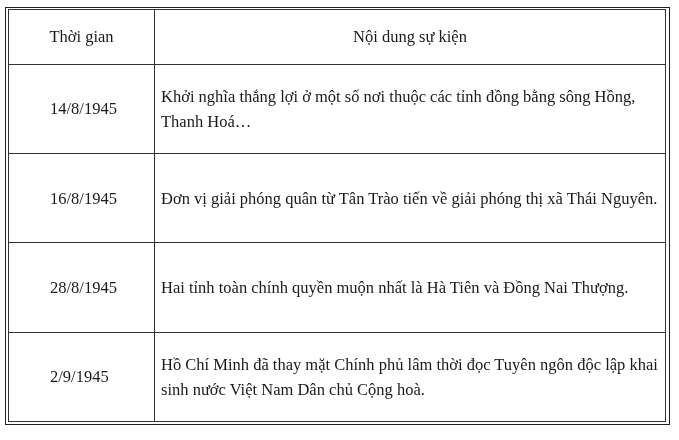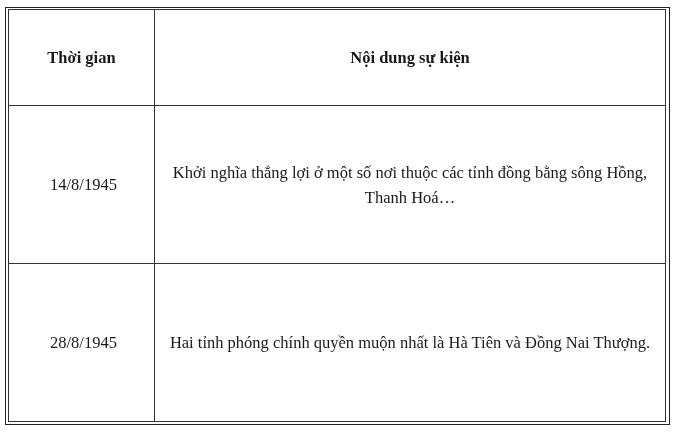--- a/index.html
+++ b/index.html
@@ -10,23 +10,23 @@
     border: 1px solid #222; box-sizing: border-box;
   }
   table {
     position: absolute; left: 8px; top: 9px; width: 658px; height: 413px;
     border-collapse: collapse; table-layout: fixed;
   }
   td, th {
     border: 1px solid #333; padding: 0 6px; font-size: 16.5px; line-height: 25px;
     vertical-align: middle;
   }
-  th { font-weight: bold; text-align: center; height: 32px; }
+  th { font-weight: normal; text-align: center; height: 32px; }
   td.date { text-align: left; padding-left: 41px; }
-  td.content { text-align: center; }
+  td.content { text-align: left; }
   col.c1 { width: 146px; }
   tr.r { height: 54px; }
 </style>
 </head>
 <body>
 
 <div class="outer"></div>
 <table>
   <colgroup>
       <col class="c1">
@@ -35,17 +35,25 @@
   <tbody>
       <tr>
     <th>Thời gian</th>
     <th>Nội dung sự kiện</th>
   </tr>
   <tr class="r">
     <td class="date">14/8/1945</td>
     <td class="content">Khởi nghĩa thắng lợi ở một số nơi thuộc các tỉnh đồng bằng sông Hồng, Thanh Hoá…</td>
   </tr>
   <tr class="r">
+    <td class="date">16/8/1945</td>
+    <td class="content">Đơn vị giải phóng quân từ Tân Trào tiến về giải phóng thị xã Thái Nguyên.</td>
+  </tr>
+  <tr class="r">
     <td class="date">28/8/1945</td>
-    <td class="content">Hai tỉnh phóng chính quyền muộn nhất là Hà Tiên và Đồng Nai Thượng.</td>
+    <td class="content">Hai tỉnh toàn chính quyền muộn nhất là Hà Tiên và Đồng Nai Thượng.</td>
+  </tr>
+  <tr class="r">
+    <td class="date">2/9/1945</td>
+    <td class="content">Hồ Chí Minh đã thay mặt Chính phủ lâm thời đọc Tuyên ngôn độc lập khai sinh nước Việt Nam Dân chủ Cộng hoà.</td>
   </tr>
 </tbody>
   </table>
 
 </body></html>

